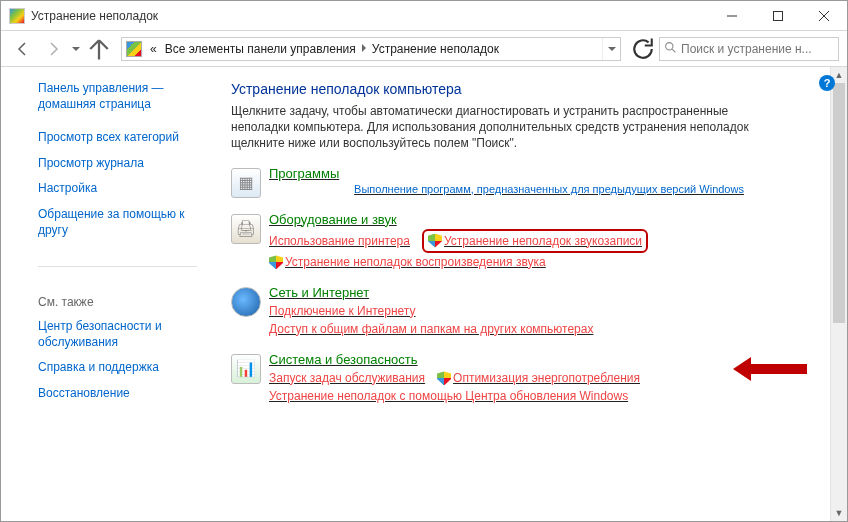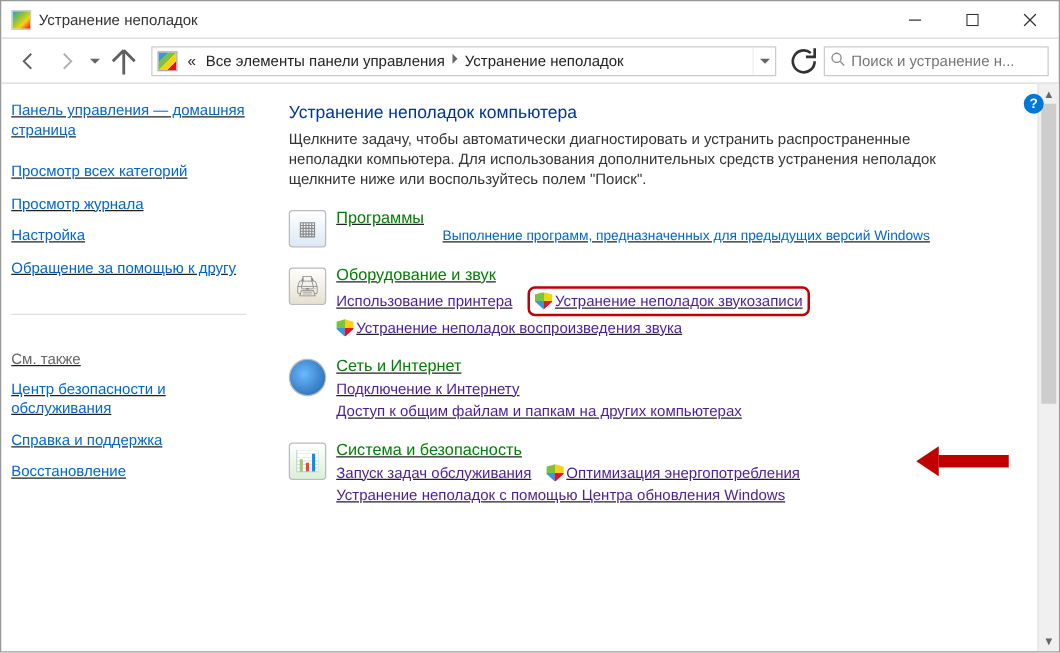--- a/index.html
+++ b/index.html
@@ -24,36 +24,36 @@
   .addressbar .crumb { padding: 0 4px; color:#222; font-size:12px; }
   .addressbar .sep { color:#666; padding:0 2px; font-size:10px; }
   .addressbar .addrdrop { width:18px; height:100%; display:flex; align-items:center; justify-content:center; border-left:1px solid #eee;}
   .refreshbtn { width:28px; height:24px; display:flex; align-items:center; justify-content:center; color:#333; }
   .searchbox { width:180px; height:24px; border:1px solid #ccc; display:flex; align-items:center; padding:0 4px; }
   .searchbox .sicon { margin-right:4px; color:#888; }
   .searchbox input { border:none; outline:none; font-size:12px; width:100%; color:#888; }
 
   
   .content { display:flex; height: calc(522px - 30px - 36px - 2px); }
-  .sidebar { width: 206px; padding: 14px 10px 14px 8px; border-right: none; position:relative;text-decoration:underline;}
+  .sidebar { width: 206px; padding: 14px 10px 14px 37px; border-right: none; position:relative;}
   .sidebar a { display:block; color:#0066cc; text-decoration:none; font-size:12px; margin-bottom:10px; line-height:1.3; }
   .sidebar .seealso { font-size:12px; color:#666; margin-top: 28px; margin-bottom:10px; }
   .sidebar .divider { border-top:1px solid #e0e0e0; margin: 28px 0 8px 0; }
 
   .mainpane { flex:1; padding: 14px 18px 14px 24px; overflow:hidden; position:relative;}
   .mainpane h1 { color:#003399; font-size:14px; font-weight:normal; margin-bottom:6px; }
   .mainpane p.desc { font-size:12px; color:#333; line-height:1.35; margin-bottom:14px; max-width:520px;}
 
   .cat { display:flex; margin-bottom:14px; }
   .cat .cicon { width:38px; padding-top:2px; }
   .cat .cicon div { width:30px; height:30px; border:1px solid #bbb; border-radius:3px; background:#f0f0f0; display:flex; align-items:center; justify-content:center; font-size:16px;}
   .cat .cbody { flex:1;text-decoration:underline; }
   .cat h2 { color:#008000; font-size:13px; font-weight:normal; margin-bottom:2px; }
   .cat .clinks { display:flex; flex-wrap:wrap; gap: 2px 12px; align-items:center; }
-  .cat .clinks a { color:#4c1d95; text-decoration:none; font-size:12px; line-height:1.5; }
+  .cat .clinks a { color:#ef4444; text-decoration:none; font-size:12px; line-height:1.5; }
   .subline { font-size:11px; color:#333; margin-bottom:3px;text-align:center; }
 
   .shield { display:inline-block; width:14px; height:14px; vertical-align:middle; margin-right:2px; position:relative;}
   .shield::before { content:""; position:absolute; inset:0; background: conic-gradient(#f7d117 0 25%, #e81123 0 50%, #3a96dd 0 75%, #7bc143 0); clip-path: polygon(50% 0, 100% 15%, 100% 55%, 50% 100%, 0 55%, 0 15%); }
 
   .helpicon { position:absolute; top:8px; right:12px; width:16px; height:16px; border-radius:50%; background:#0078d7; color:#fff; display:flex; align-items:center; justify-content:center; font-size:11px; font-weight:bold;}
 
   .highlight-box { border:2px solid #c00000; border-radius:6px; padding:1px 4px; display:inline-flex; align-items:center;}
   .arrow-right { position:absolute; top:290px; right:40px; display:flex; align-items:center; }
   .arrow-right .shaft { width:56px; height:10px; background:#c00000; }

